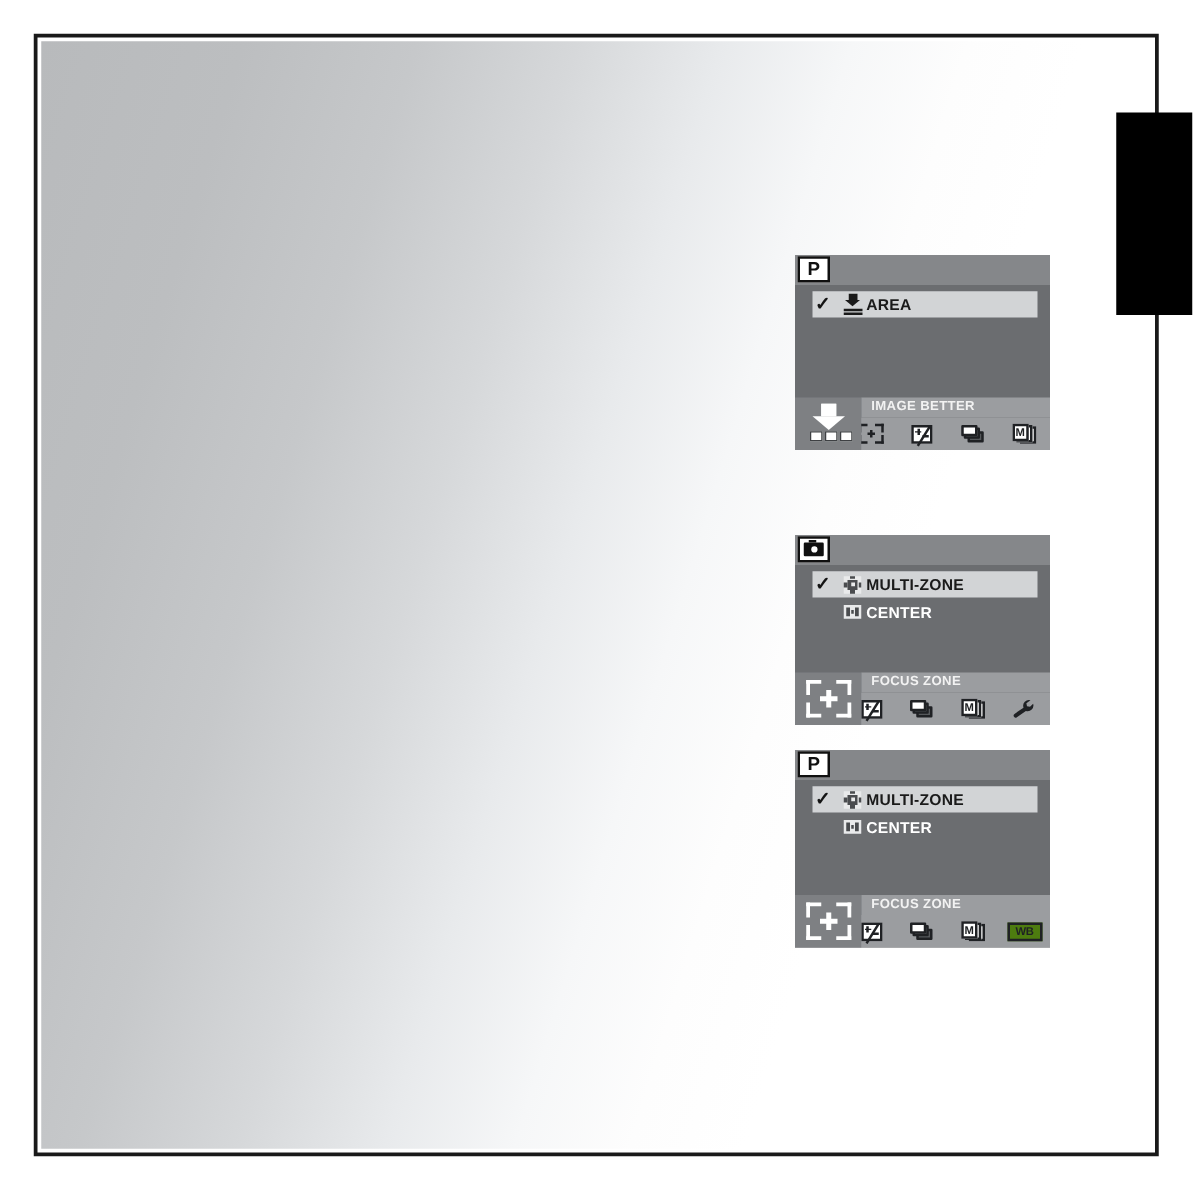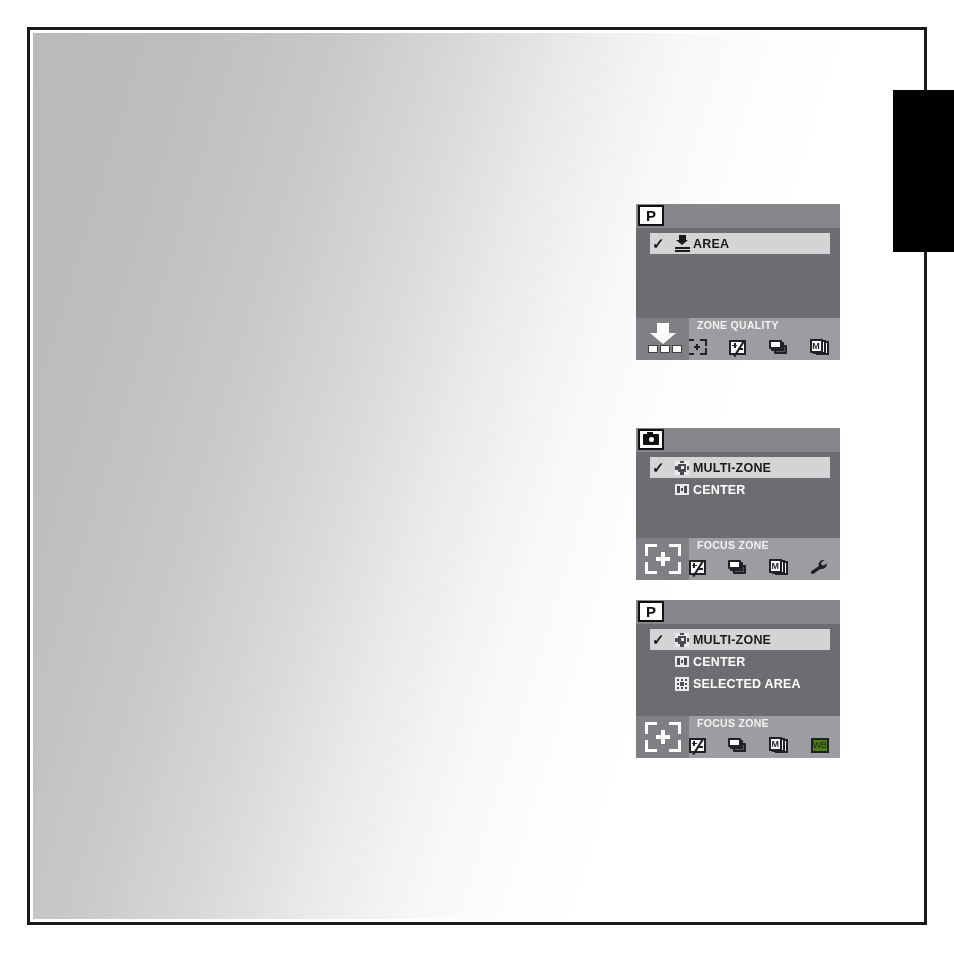--- a/index.html
+++ b/index.html
@@ -347,24 +347,24 @@
     display: flex; align-items: center; justify-content: center;
     font-size: 9px; font-weight: bold; color: #1f2124;
     font-family: "Liberation Sans", sans-serif; line-height: 1;
   }
 
   
   .bi-wrench { position: relative; width: 19px; height: 16px; }
 
   
   .bi-wb {
-    position: relative; width: 18px; height: 15px;
+    position: relative; width: 28px; height: 15px;
     background: #4d7c0f; border: 2px solid #1f2124; box-sizing: border-box;
     display: flex; align-items: center; justify-content: center;
-    font-size: 9px; font-weight: normal; color: #1f2124; line-height: 1;
+    font-size: 9px; font-weight: bold; color: #1f2124; line-height: 1;
     letter-spacing: -0.3px;
   }
 
   
   .ai-down { position: relative; width: 30px; height: 32px; }
   .ai-down .ad-stem {
     position: absolute; left: 9px; top: 0; width: 12px; height: 10px;
     background: #ffffff; border: 2px solid #ffffff; box-sizing: border-box;
   }
   .ai-down .ad-head {
@@ -420,21 +420,21 @@
       </span>
       <span class="menu-label">AREA</span>
     </div>
 
 
 
   </div>
 
   <div class="lcd-bottom">
     <div class="lcd-caption">
-      <span>ZONE QUALITY</span>
+      <span>IMAGE BETTER</span>
     </div>
     <div class="lcd-iconbar">
       <div class="iconbar-slot"></div>
       <div class="iconbar-slot">
         <span class="bi-focus">
           <span class="fc" style="left:0;top:0;border-right:0;border-bottom:0;"></span>
           <span class="fc" style="right:0;top:0;border-left:0;border-bottom:0;"></span>
           <span class="fc" style="left:0;bottom:0;border-right:0;border-top:0;"></span>
           <span class="fc" style="right:0;bottom:0;border-left:0;border-top:0;"></span>
           <span class="fplus-h"></span>
@@ -595,30 +595,20 @@
     <div class="menu-row">
       <span class="menu-check empty">✓</span>
       <span class="menu-icon">
         <span class="ico-center">
             <span class="cdot"></span>
           </span>
       </span>
       <span class="menu-label">CENTER</span>
     </div>
 
-    <div class="menu-row">
-      <span class="menu-check empty">✓</span>
-      <span class="menu-icon">
-        <span class="ico-selarea">
-            <span class="sa-in"></span>
-            <span class="sa-core"></span>
-          </span>
-      </span>
-      <span class="menu-label">SELECTED AREA</span>
-    </div>
 
   </div>
 
   <div class="lcd-bottom">
     <div class="lcd-caption">
       <span>FOCUS ZONE</span>
     </div>
     <div class="lcd-iconbar">
       <div class="iconbar-slot"></div>
       <div class="iconbar-slot">

